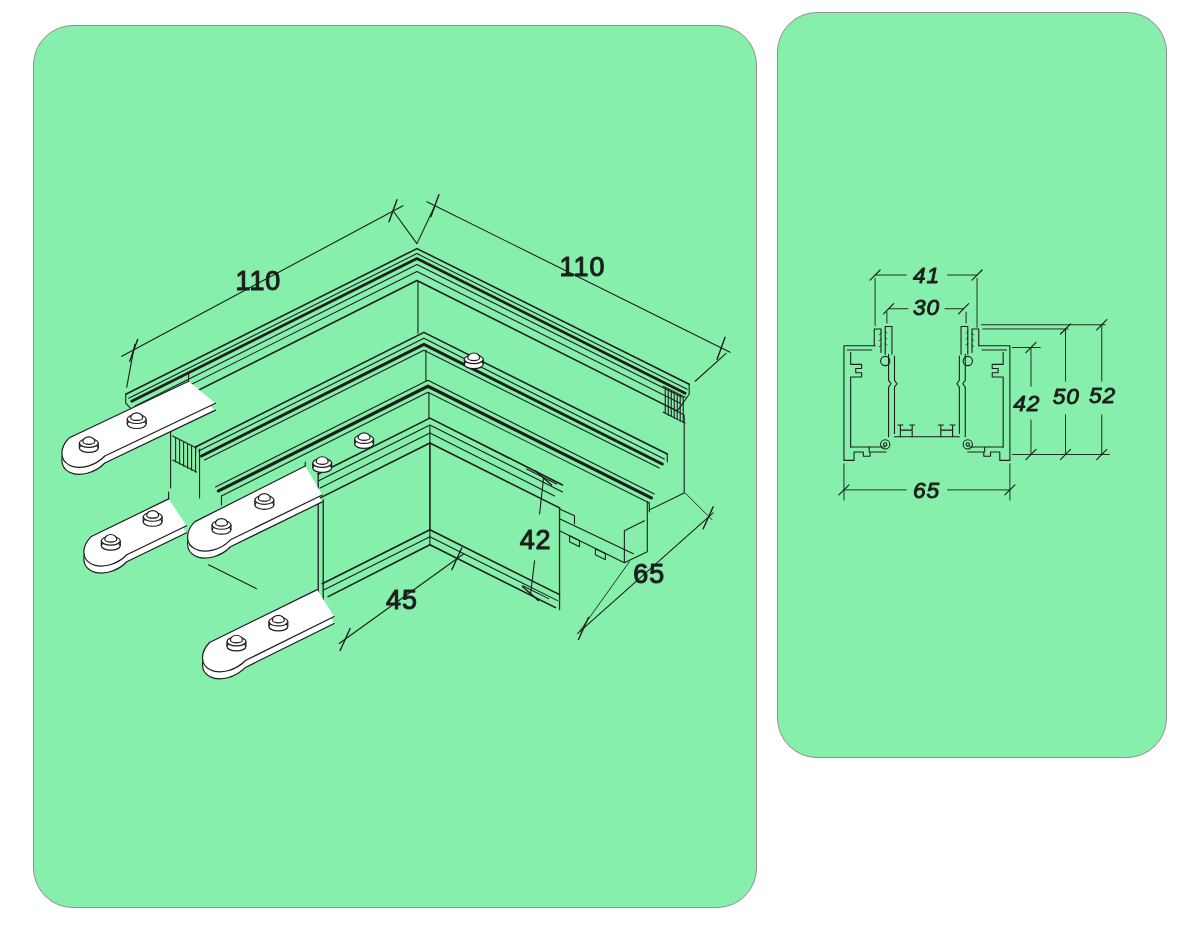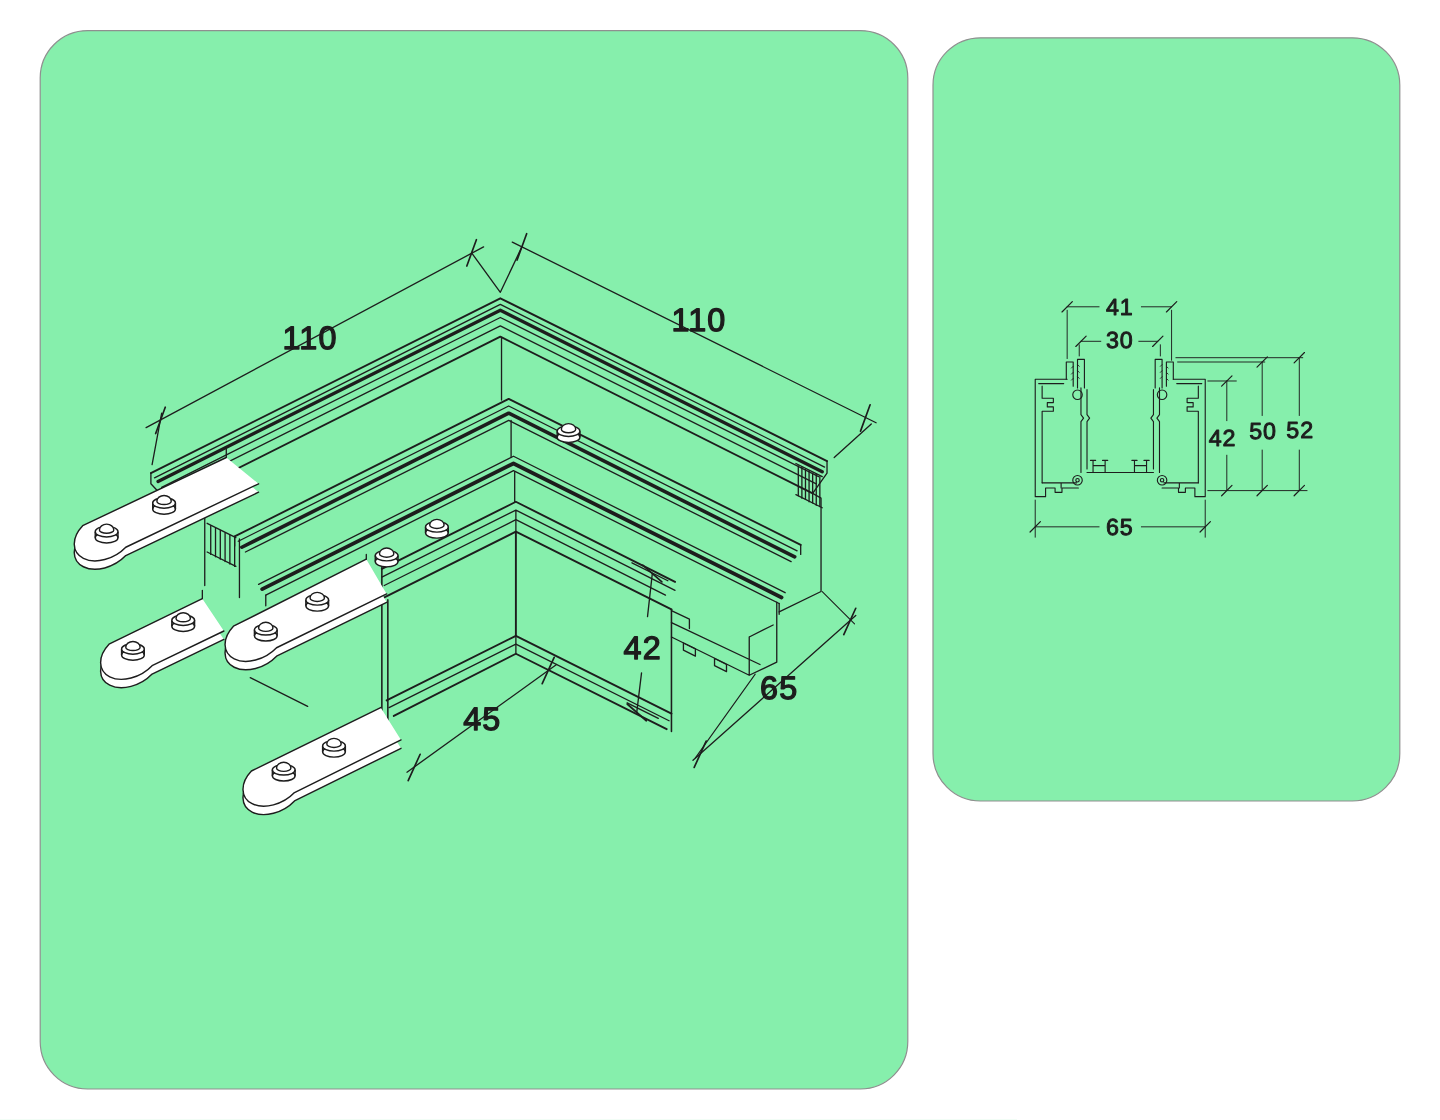--- a/index.html
+++ b/index.html
@@ -1,21 +1,21 @@
 <!DOCTYPE html>
 <html><head>
 <meta charset="utf-8">
 <style>
   html,body{margin:0;padding:0;background:#ffffff;}
   .stage{position:relative;width:1200px;height:933px;background:#fff;overflow:hidden;
          font-family:"Liberation Sans",sans-serif;}
   .panel{position:absolute;box-sizing:border-box;border:1.5px solid #8f8f8f;border-radius:40px;background:#86efac;}
   .panel svg{display:block;width:100%;height:100%;}
   #panel-left{left:33px;top:25px;width:724px;height:883px;}
-  #panel-right{left:777px;top:31px;width:390px;height:637px;}
+  #panel-right{left:777px;top:12px;width:390px;height:746px;font-style:italic;}
   svg text{font-family:"Liberation Sans",sans-serif;font-size:27px;fill:#1d1d1d;letter-spacing:1px;}
   .ln{stroke:#1d1d1d;fill:none;stroke-linecap:round;stroke-linejoin:round;}
 </style>
 </head>
 <body>
 
 <div class="stage">
 
   <div class="panel" id="panel-left">
     <svg viewBox="33 25 724 883">

